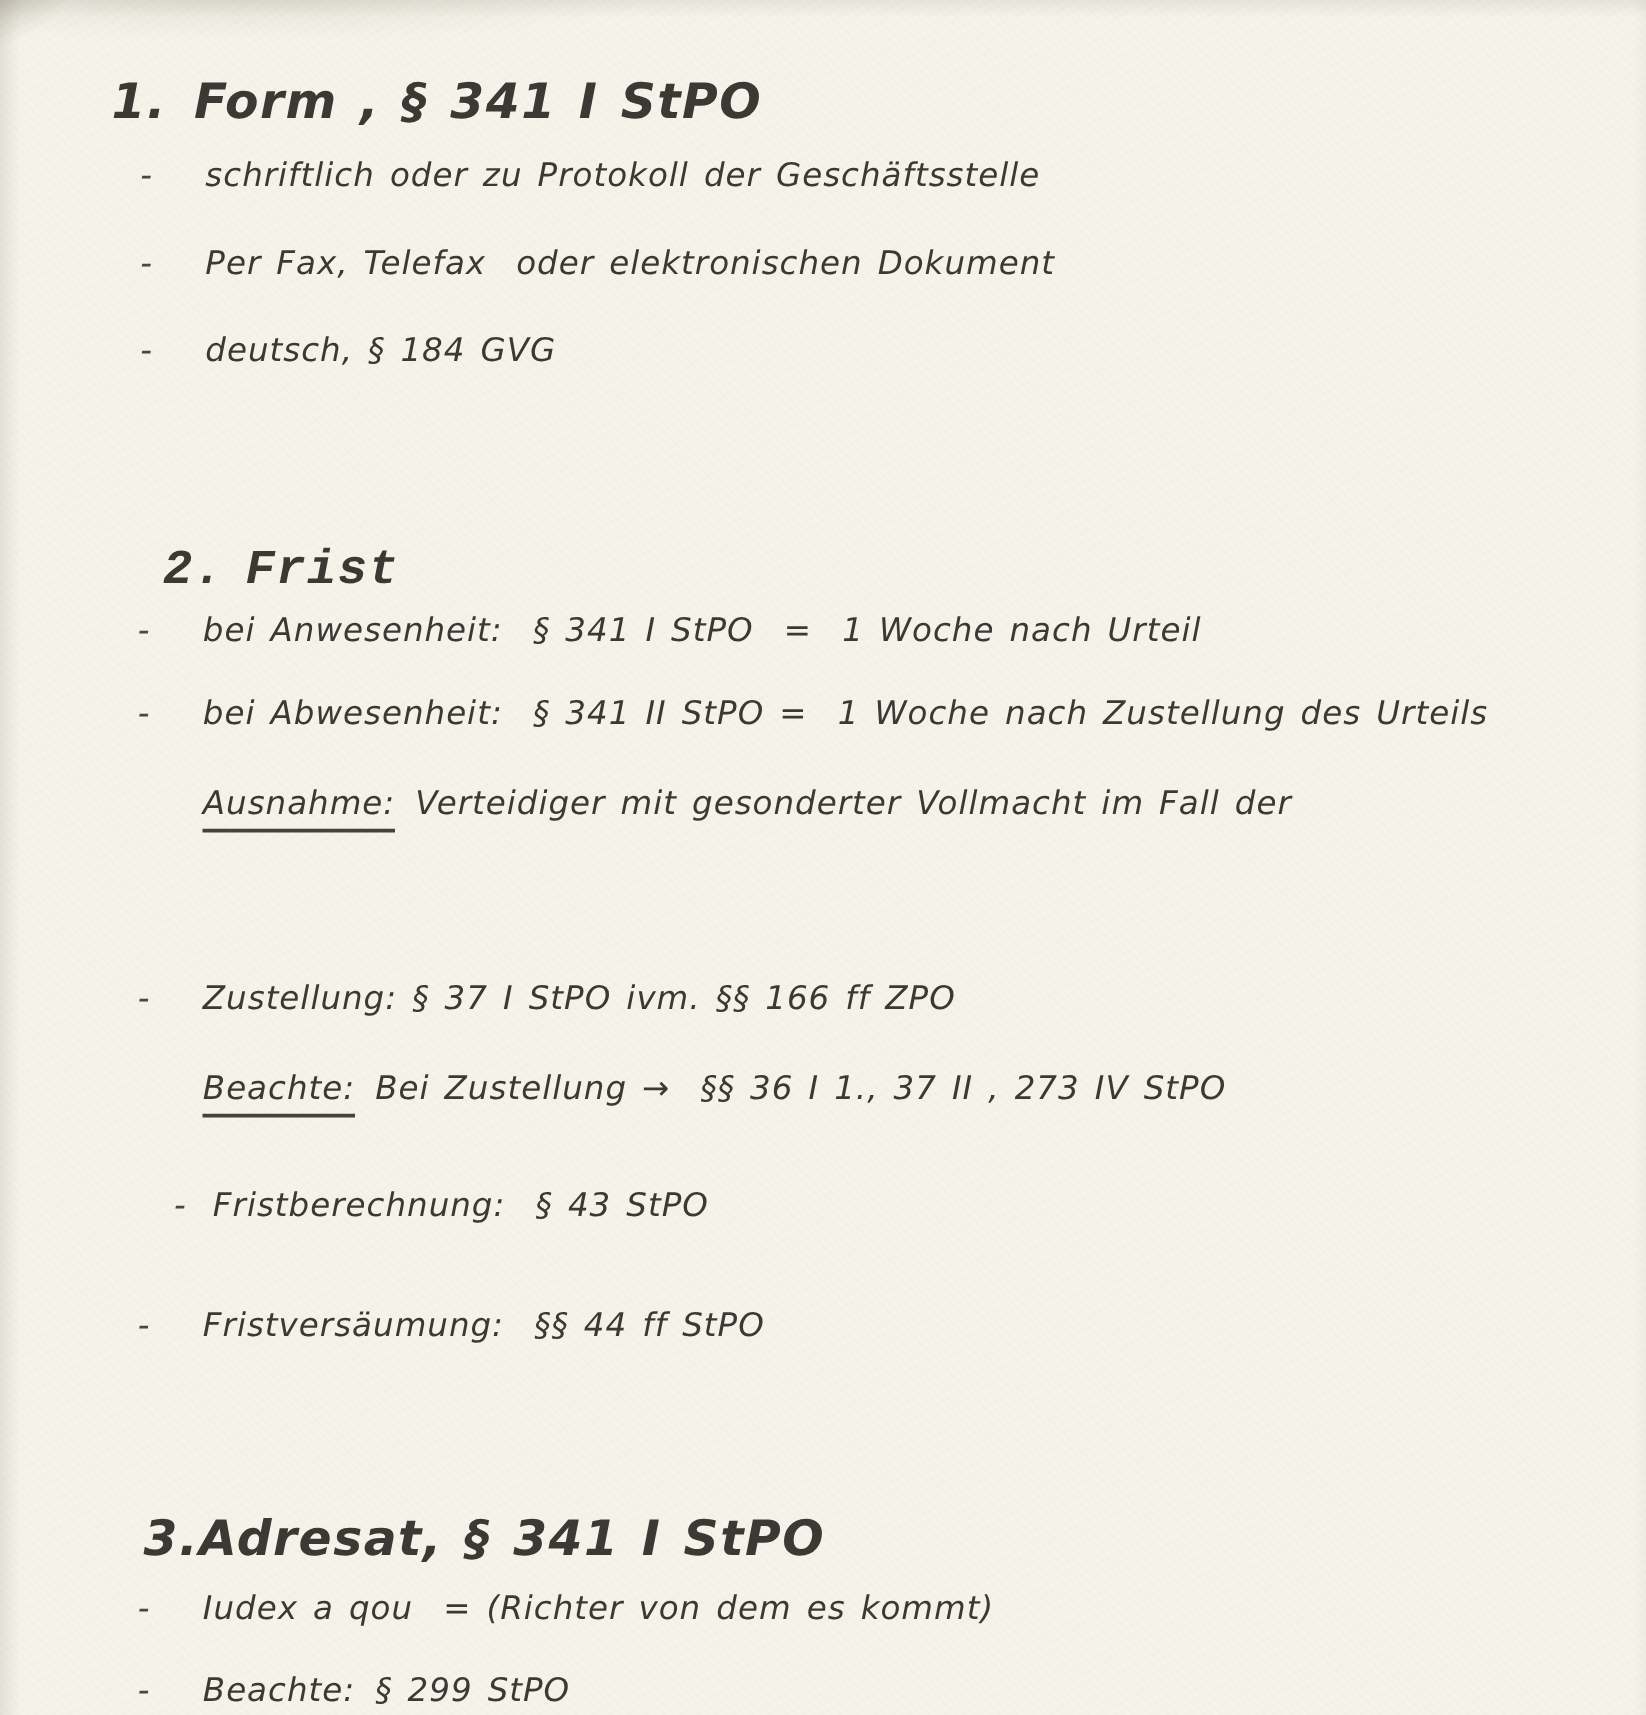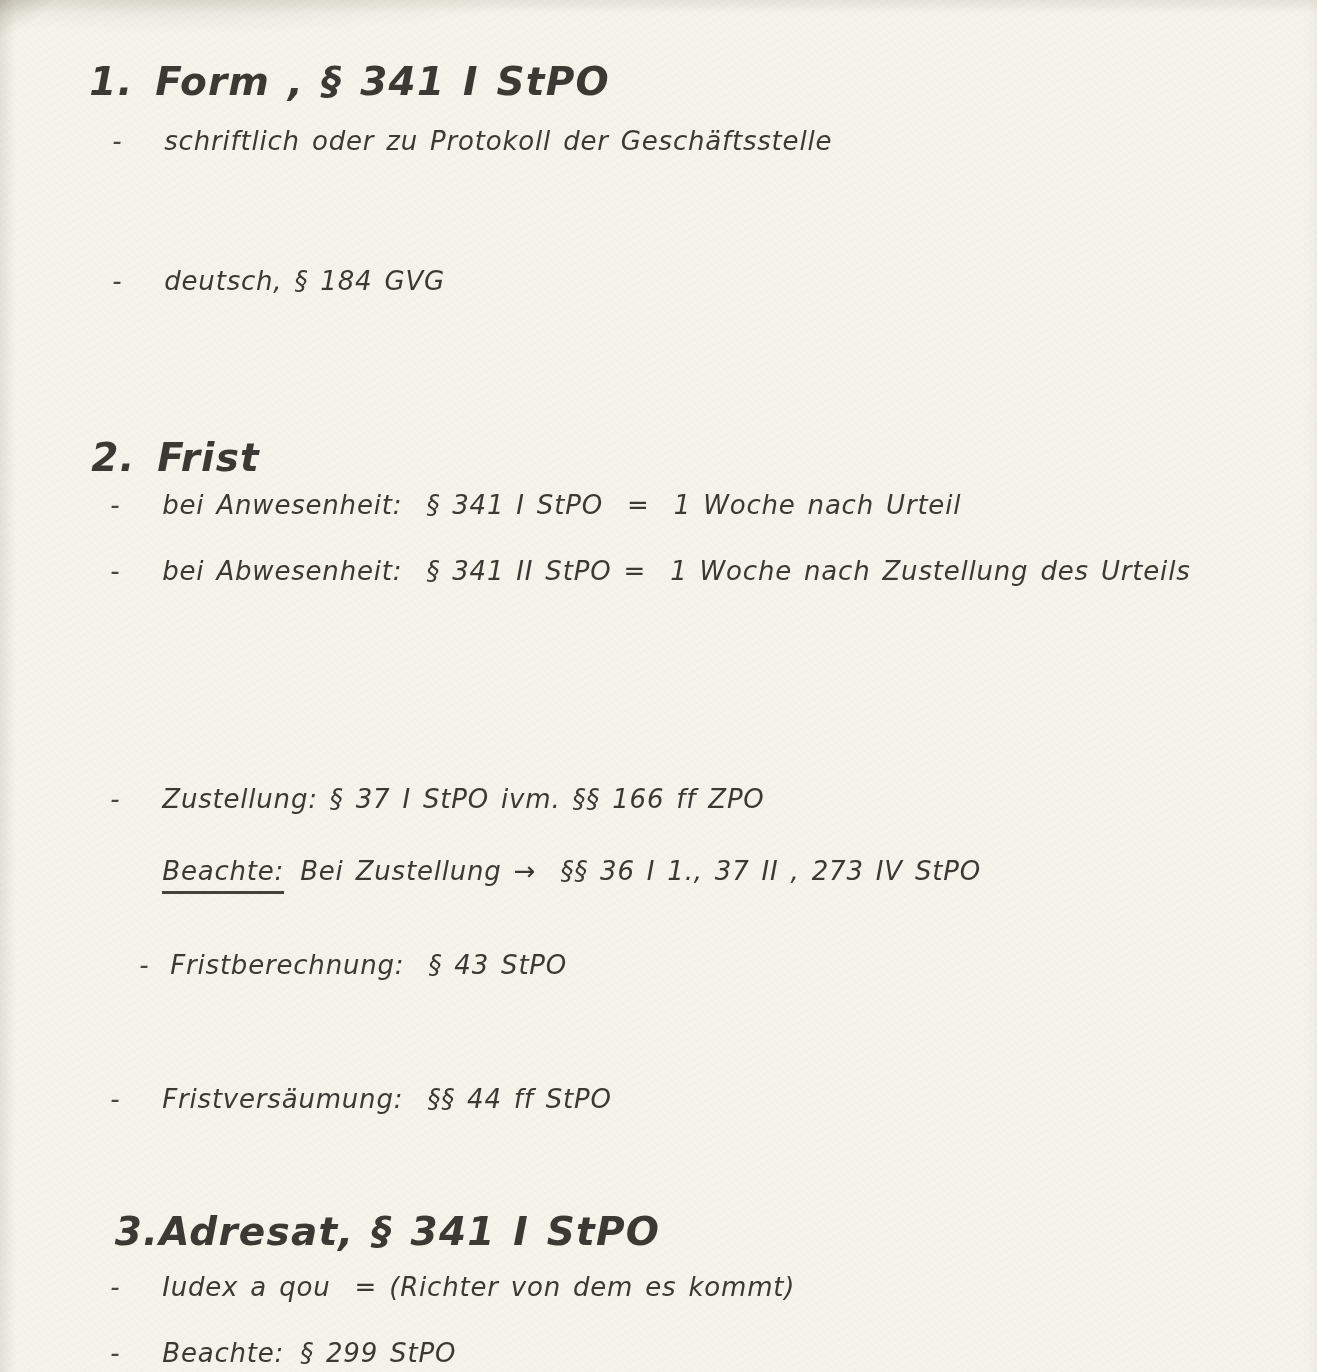--- a/index.html
+++ b/index.html
@@ -71,52 +71,58 @@
 <div class="page">
 
   <div class="line heading" style="left:18px; top:14px;">
     <span class="num">1.</span><span>Form , § 341 I StPO</span>
   </div>
 
   <div class="line item" style="left:64px; top:96px;">
     <span class="dash">-</span><span>schriftlich oder zu Protokoll der Geschäftsstelle</span>
   </div>
 
+  <div class="line item" style="left:64px; top:166px;">
+    <span class="dash">-</span><span>Per Fax, Telefax  oder elektronischen Dokument</span>
+  </div>
 
   <div class="line item" style="left:64px; top:236px;">
     <span class="dash">-</span><span>deutsch, § 184 GVG</span>
   </div>
 
-  <div class="line heading" style="left:20px; top:390px;">
+  <div class="line heading" style="left:20px; top:390px;font-family:Liberation Mono, monospace;">
     <span class="num">2.</span><span>Frist</span>
   </div>
 
   <div class="line item" style="left:62px; top:460px;">
     <span class="dash">-</span><span>bei Anwesenheit:  § 341 I StPO  =  1 Woche nach Urteil</span>
   </div>
 
   <div class="line item" style="left:62px; top:526px;">
     <span class="dash">-</span><span>bei Abwesenheit:  § 341 II StPO =  1 Woche nach Zustellung des Urteils</span>
   </div>
 
+  <div class="line subline" style="left:114px; top:598px;">
+    <span class="u">Ausnahme:</span><span>Verteidiger mit gesonderter Vollmacht im Fall der</span>
+  </div>
 
 
   <div class="line item" style="left:62px; top:754px;">
     <span class="dash">-</span><span>Zustellung: § 37 I StPO ivm. §§ 166 ff ZPO</span>
   </div>
 
   <div class="line subline" style="left:114px; top:826px;text-align:center;">
     <span class="u">Beachte:</span><span>Bei Zustellung →  §§ 36 I 1., 37 II , 273 IV StPO</span>
   </div>
 
   <div class="line item" style="left:70px; top:920px;text-align:center;">
     <span class="dash">-</span><span>Fristberechnung:  § 43 StPO</span>
   </div>
 
-  <div class="line item" style="left:62px; top:1054px;">
+  <div class="line item" style="left:62px; top:1016px;">
     <span class="dash">-</span><span>Fristversäumung:  §§ 44 ff StPO</span>
   </div>
 
   <div class="line heading" style="left:22px; top:1164px;text-align:right;">
     <span class="num">3.</span><span>Adresat, § 341 I StPO</span>
   </div>
 
   <div class="line item" style="left:62px; top:1242px;">
     <span class="dash">-</span><span>Iudex a qou  = (Richter von dem es kommt)</span>
   </div>

